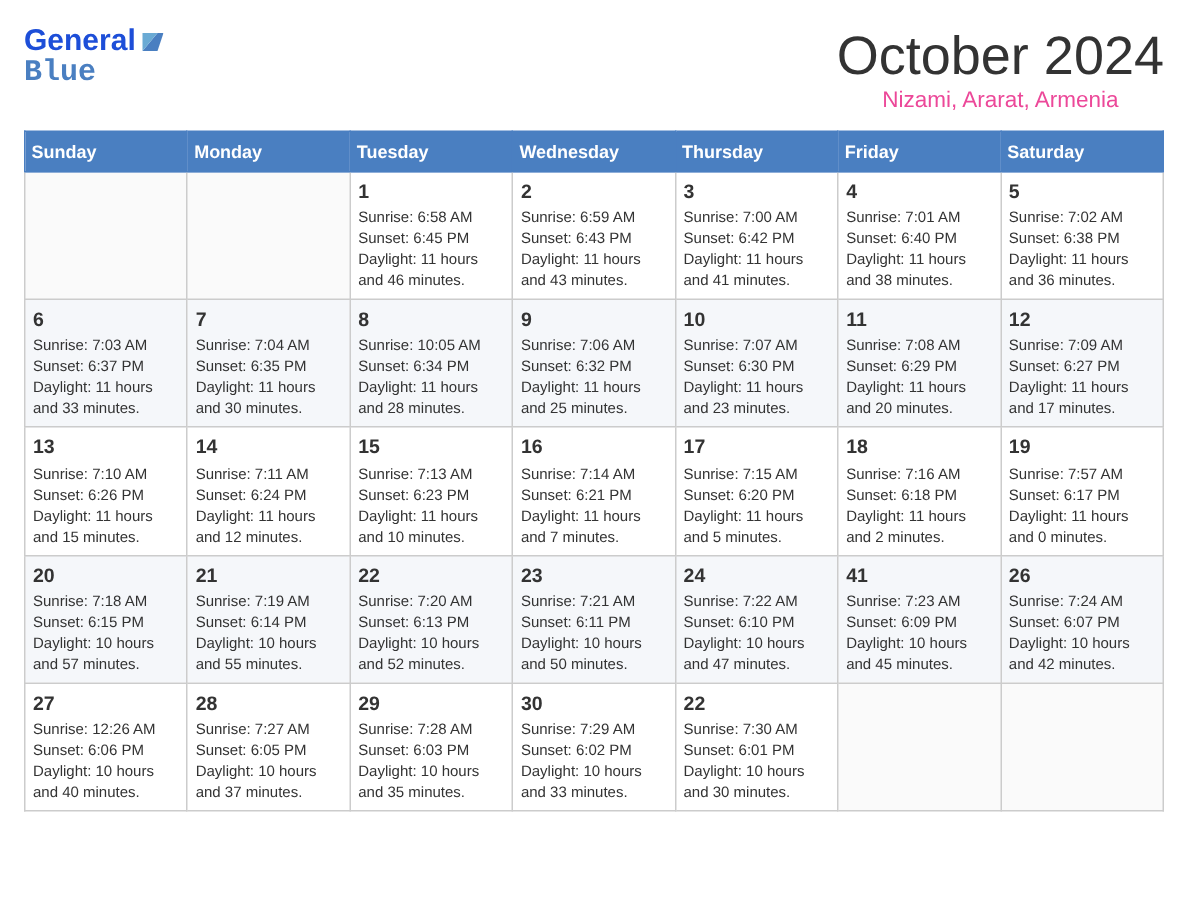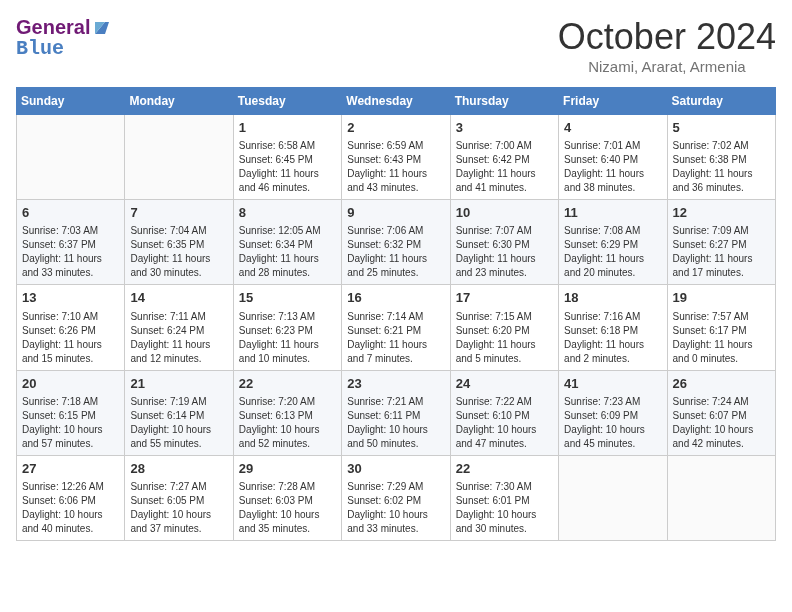--- a/index.html
+++ b/index.html
@@ -23,21 +23,21 @@
     .title-area {
       text-align: center;
     }
     .month-title {
       font-size: 36px;
       font-weight: 300;
       color: #333;
     }
     .location {
       font-size: 15px;
-      color: #737373;
+      color: #ec4899;
     }
     table {
       width: 100%;
       border-collapse: collapse;
       table-layout: fixed;
     }
     th {
       background-color: #4a7fc1;
       color: #fff;
       font-size: 12px;
@@ -75,21 +75,21 @@
       background: #f0f2f5;
     }
   </style>
 </head>
 <body>
 
 <div class="header">
   <div class="logo">
     <div style="display:flex;flex-direction:column;line-height:1.1;">
       <div style="display:flex;align-items:center;">
-        <span style="font-size:20px;font-weight:bold;color:#701a75;">General</span>
+        <span style="font-size:20px;font-weight:bold;color:#1d4ed8;">General</span>
         <svg width="18" height="18" viewBox="0 0 18 18" style="margin-left:1px;">
           <polygon points="4,16 14,16 18,4 14,4" fill="#4a7fc1"></polygon>
           <polygon points="4,16 14,4 4,4" fill="#6aaad4"></polygon>
         </svg>
       </div>
       <span style="font-size:20px;font-weight:bold;color:#4a7fc1;font-family:Liberation Mono, monospace;">Blue</span>
     </div>
   </div>
   <div class="title-area">
     <div class="month-title">October 2024</div>
@@ -167,21 +167,21 @@
           <div class="cell-content">
             <span class="day-num">7</span>
             <div>Sunrise: 7:04 AM</div>
             <div>Sunset: 6:35 PM</div>
             <div>Daylight: 11 hours and 30 minutes.</div>
           </div>
         </td>
         <td>
           <div class="cell-content">
             <span class="day-num">8</span>
-            <div>Sunrise: 12:05 AM</div>
+            <div>Sunrise: 10:05 AM</div>
             <div>Sunset: 6:34 PM</div>
             <div>Daylight: 11 hours and 28 minutes.</div>
           </div>
         </td>
         <td>
           <div class="cell-content">
             <span class="day-num">9</span>
             <div>Sunrise: 7:06 AM</div>
             <div>Sunset: 6:32 PM</div>
             <div>Daylight: 11 hours and 25 minutes.</div>

